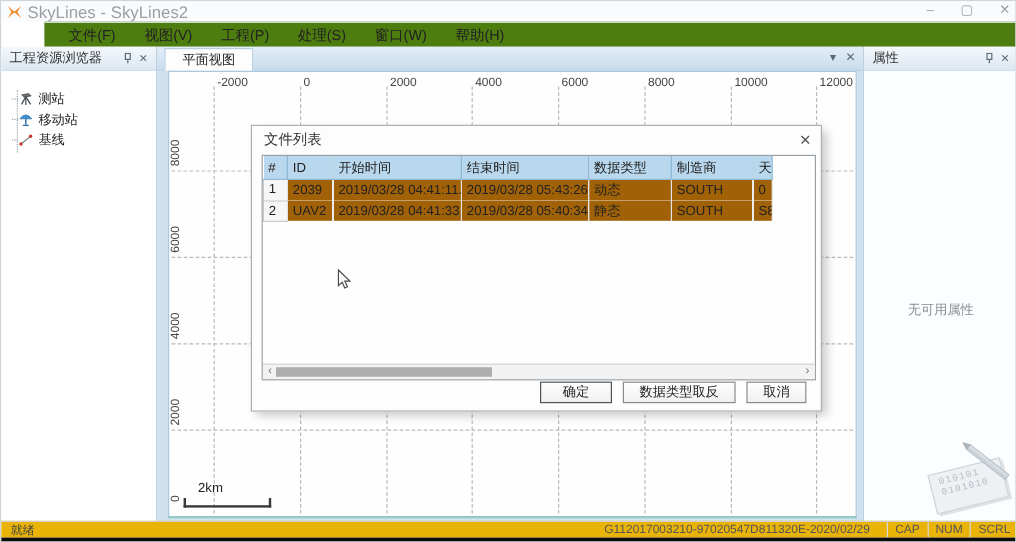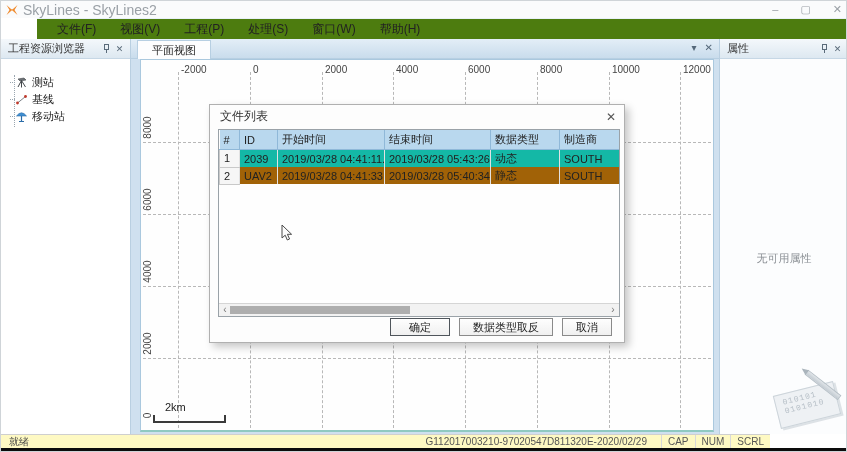--- a/index.html
+++ b/index.html
@@ -53,40 +53,40 @@
   
   .right-panel { position:absolute; left:718px; top:38px; width:129px; height:395px; background:#fcfdfe; border-left:1px solid #b9cfe1; }
   .no-props { margin-top:192px; text-align:center; font-size:11px; color:#8a8f94; }
   .watermark { position:absolute; right:2px; bottom:6px; width:76px; height:48px; }
   .notepad { position:absolute; left:6px; top:8px; width:62px; height:34px; background:#eef1f4; border:1px solid #ccd4da; box-shadow:2px 2px 0 #dde2e6; transform:rotate(-14deg); padding:3px 0 0 7px; }
   .notepad .wline { font-family:"Liberation Mono", monospace; font-size:8px; color:#b4bdc5; line-height:9px; letter-spacing:1px; }
   .pencil { position:absolute; right:2px; top:2px; width:42px; height:6px; background:linear-gradient(#dfe4e8,#c3cbd2); border:1px solid #b7c0c7; transform:rotate(38deg); }
   .pencil:after { content:""; position:absolute; left:-7px; top:-1px; border-top:3px solid transparent; border-bottom:3px solid transparent; border-right:7px solid #aab4bc; }
 
   
-  .dialog { position:absolute; left:208px; top:103px; width:416px; height:239px; background:#fdfdfd; border:1px solid #b0b0b0; box-shadow:4px 4px 8px rgba(0,0,0,.22); }
+  .dialog { position:absolute; left:208px; top:103px; width:476px; height:239px; background:#fdfdfd; border:1px solid #b0b0b0; box-shadow:4px 4px 8px rgba(0,0,0,.22); }
   .dialog-title { position:absolute; left:0; top:0; right:0; height:23px; display:flex; align-items:center; padding:0 8px 0 10px; font-size:12px; color:#333; }
   .dialog-title .spacer { flex:1; }
   .dialog-close { font-size:12px; color:#555; }
   .tablewrap { position:absolute; left:8px; right:4px; top:24px; height:188px; border:1px solid #9aa2a8; background:#fefefe; overflow:hidden; }
   table.filetable { border-collapse:collapse; table-layout:fixed; width:424px; }
   table.filetable th { background:#b9d8ee; border-right:1px solid #8fb8d8; border-bottom:1px solid #8fb8d8; font-weight:normal; font-size:11px; color:#222; text-align:left; padding:2px 4px; height:19px; white-space:nowrap; overflow:hidden; }
   table.filetable td { font-size:11px; color:#222; padding:1px 4px; height:16px; border-right:1px solid #e2e2e2; white-space:nowrap; overflow:hidden; }
-  tr.row-a td { background:#14b8a6; }
+  tr.row-a td { background:#a16207; }
   tr.row-b td { background:#a16207; }
   td.rowhead { background:#f6f6f6 !important; border:1px solid #c9c9c9; border-top:none; text-align:left; }
   .hscroll { position:absolute; left:0; right:0; bottom:0; height:13px; background:#f2f2f2; border-top:1px solid #d5d5d5; }
   .hs-arrow { position:absolute; top:0; width:12px; height:12px; color:#777; font-size:10px; line-height:12px; text-align:center; }
   .hs-thumb { position:absolute; left:11px; top:2px; width:180px; height:8px; background:#aeaeae; }
   .dialog-buttons { position:absolute; right:12px; bottom:6px; display:flex; gap:9px; }
   .btn { font-family:"Liberation Sans", sans-serif; font-size:11px; color:#222; background:linear-gradient(#fefefe,#f0f0f0); border:1px solid #8a8a8a; padding:2px 13px; height:18px; line-height:12px; }
   .btn.default { border:1px solid #4f555b; padding:2px 18px; }
 
   
-  .statusbar { position:absolute; left:0; top:433px; width:769px; height:14px; background:#fef9c3; border-top:1px solid #cfcfcf; display:flex; align-items:center; font-size:10px; color:#444;text-align:right; }
+  .statusbar { position:absolute; left:0; top:433px; width:847px; height:14px; background:#eab308; border-top:1px solid #cfcfcf; display:flex; align-items:center; font-size:10px; color:#444;text-align:right; }
   .statusbar .sb-left { padding-left:8px; }
   .statusbar .sb-spacer { flex:1; }
   .statusbar .sb-serial { font-size:10px; color:#555; padding-right:14px; }
   .sb-ind { border-left:1px solid #d8d8d8; padding:0 6px; height:14px; line-height:14px; color:#555; }
   .blackbar { position:absolute; left:0; top:447px; width:847px; height:5px; background:#0c0c0c; }
 
   .cursor { position:absolute; left:280px; top:223px; }
 </style>
 </head>
 <body>
@@ -134,34 +134,34 @@
           <polygon points="3,3 9,2 11,4 5,5" fill="#6b7075" stroke="#44484c" stroke-width="0.6"></polygon>
           <line x1="6.5" y1="4.5" x2="3" y2="11" stroke="#44484c"></line>
           <line x1="6.5" y1="4.5" x2="10.5" y2="11" stroke="#44484c"></line>
           <line x1="6.5" y1="4.5" x2="6.5" y2="11.5" stroke="#44484c"></line>
         </svg>
         <span class="tlabel">测站</span>
       </div>
       <div class="tree-item">
         <span class="stub"></span>
         <svg width="13" height="13" viewBox="0 0 13 13">
+          <path d="M1.5,6 Q6.5,-0.5 11.5,6 Z" fill="#3f8fd2" stroke="#2a6ca8" stroke-width="0.6"></path>
+          <line x1="6.5" y1="6" x2="6.5" y2="11" stroke="#2a6ca8" stroke-width="1.2"></line>
+          <line x1="4" y1="11.5" x2="9" y2="11.5" stroke="#2a6ca8"></line>
+        </svg>
+        <span class="tlabel">移动站</span>
+      </div>
+      <div class="tree-item">
+        <span class="stub"></span>
+        <svg width="13" height="13" viewBox="0 0 13 13">
           <line x1="2.5" y1="10" x2="10.5" y2="3.5" stroke="#7d8288"></line>
           <circle cx="2.5" cy="10" r="1.4" fill="#c0392b"></circle>
           <circle cx="10.5" cy="3.5" r="1.4" fill="#c0392b"></circle>
         </svg>
         <span class="tlabel">基线</span>
-      </div>
-      <div class="tree-item">
-        <span class="stub"></span>
-        <svg width="13" height="13" viewBox="0 0 13 13">
-          <path d="M1.5,6 Q6.5,-0.5 11.5,6 Z" fill="#3f8fd2" stroke="#2a6ca8" stroke-width="0.6"></path>
-          <line x1="6.5" y1="6" x2="6.5" y2="11" stroke="#2a6ca8" stroke-width="1.2"></line>
-          <line x1="4" y1="11.5" x2="9" y2="11.5" stroke="#2a6ca8"></line>
-        </svg>
-        <span class="tlabel">移动站</span>
       </div>
     </div>
   </div>
 
   <div class="center">
     <div class="tabstrip">
       <div class="tab">平面视图</div>
       <div class="tab-controls">
         <span>▾</span>
         <span>✕</span>

